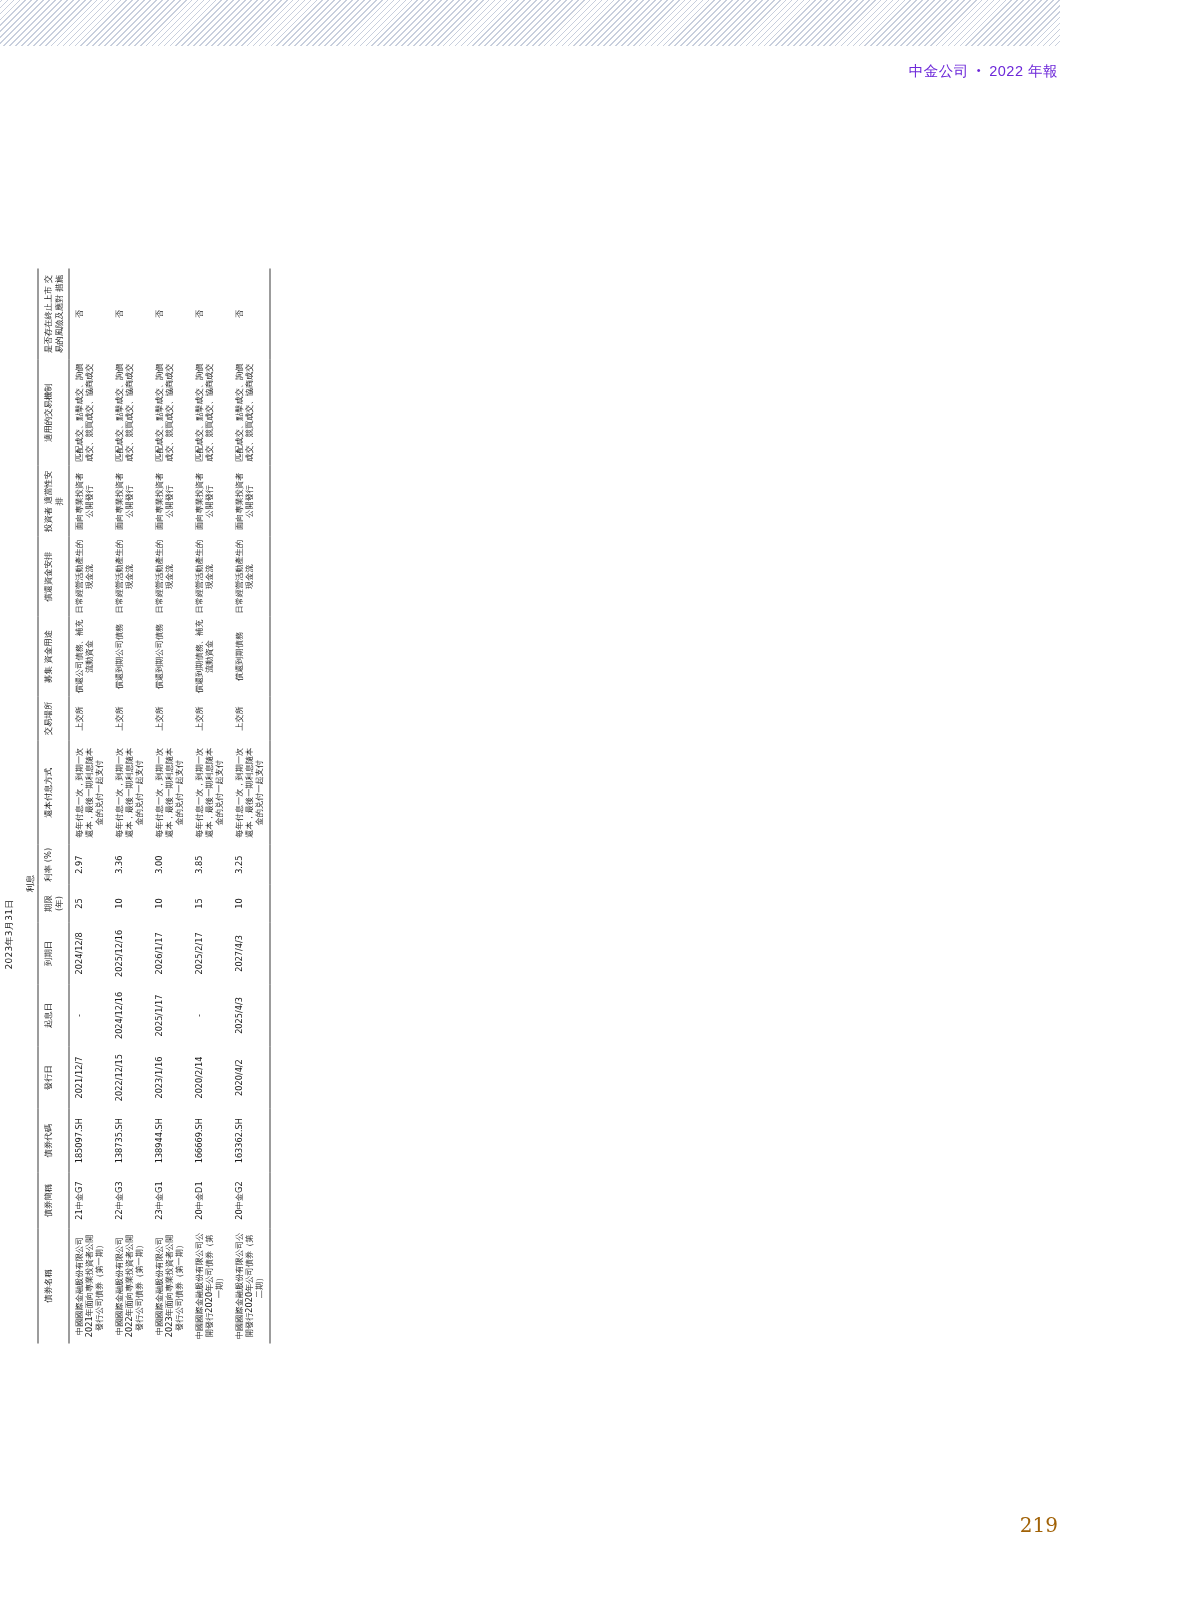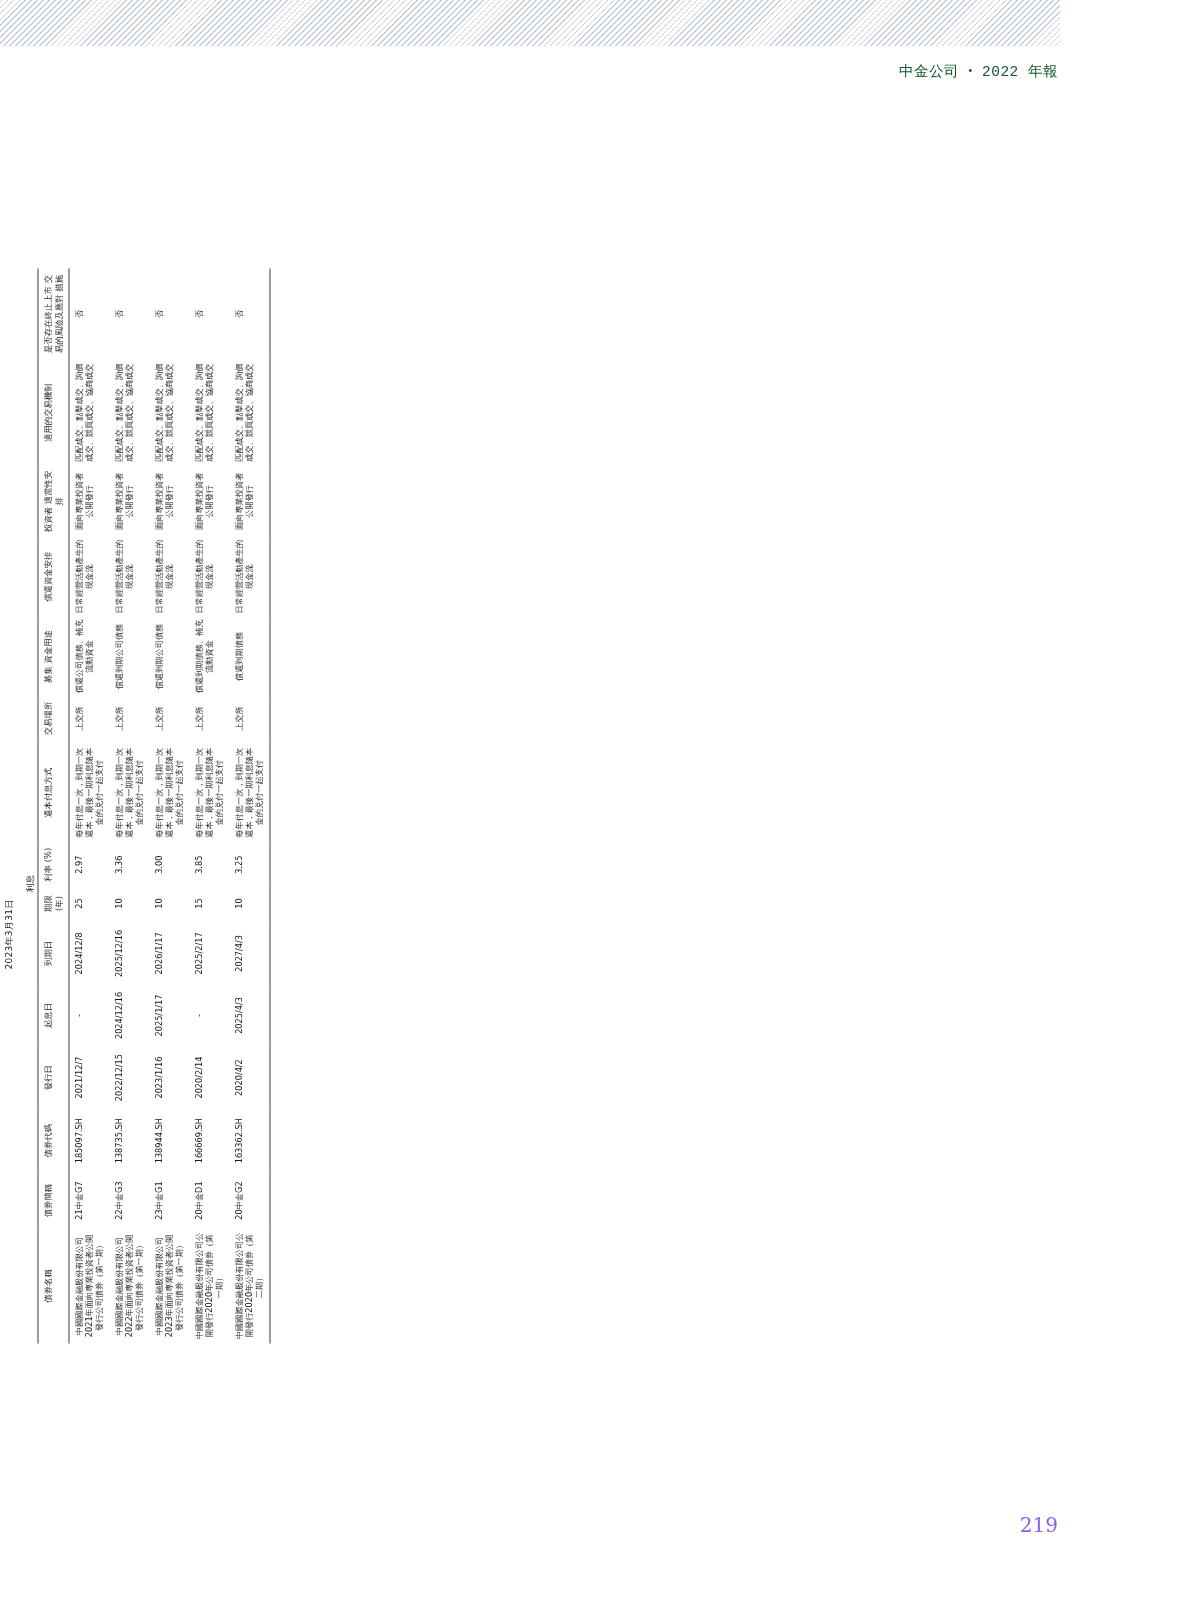--- a/index.html
+++ b/index.html
@@ -21,29 +21,29 @@
         #c8cfdd 3px, #c8cfdd 4.2px
       );
     border-bottom:1px solid #ffffff;
   }
   .top-band-right{
     position:absolute;top:0;left:1060px;width:130px;height:46px;background:#ffffff;
   }
   
   .run-head{
     position:absolute;top:62px;right:132px;
-    font-size:14.5px;letter-spacing:.5px;color:#14532d;
+    font-size:14.5px;letter-spacing:.5px;color:#6d28d9;
     white-space:nowrap;
-    font-family:Liberation Mono, monospace;
+    font-family:Liberation Sans, sans-serif;
   }
   .run-head .dot{margin:0 8px;font-size:11px;vertical-align:2px;}
   
   .page-no{
     position:absolute;bottom:78px;right:132px;
-    font-size:20px;color:#8b5cf6;font-family:"DejaVu Serif", serif;text-align:center;
+    font-size:20px;color:#a16207;font-family:"DejaVu Serif", serif;text-align:center;
   }
 
   
   .rot-wrap{
     position:absolute;
     left:0;top:0;width:1190px;height:1615px;
   }
   
   .table-stage{
     position:absolute;

